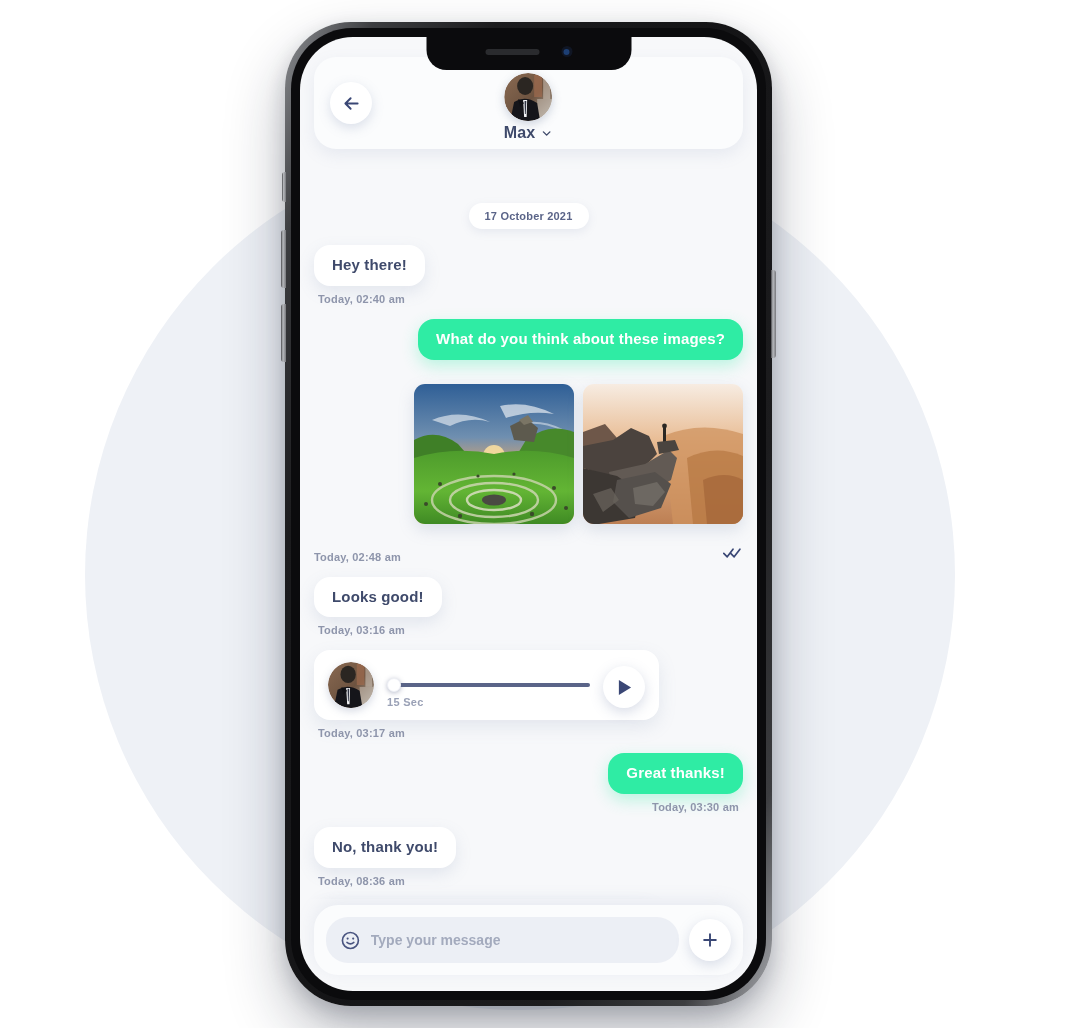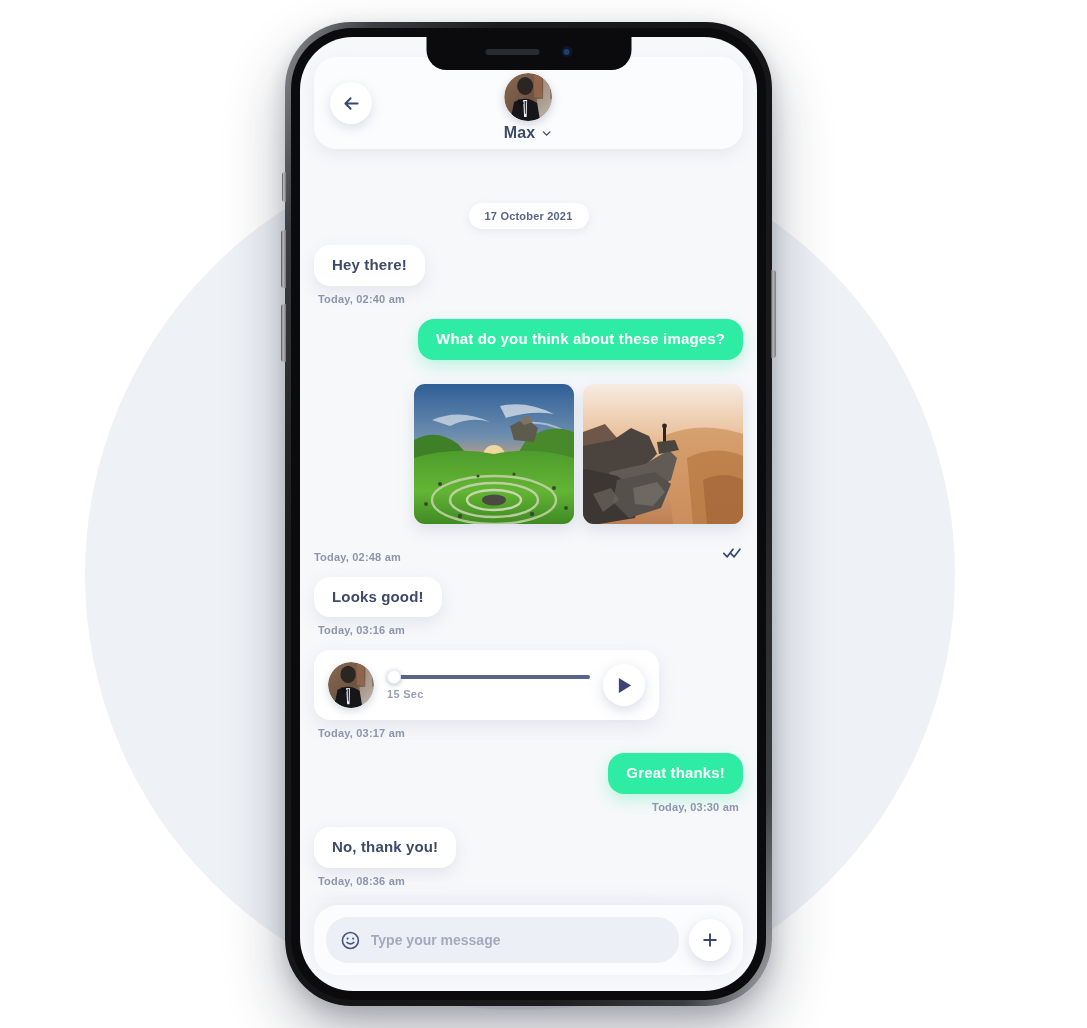--- a/index.html
+++ b/index.html
@@ -248,21 +248,21 @@
 
   
   .voice-card {
     width: 100%;
     max-width: 345px;
     background: #ffffff;
     border-radius: 16px;
     box-shadow: 0 7px 18px rgba(125,140,175,0.16);
     padding: 12px 14px;
     display: flex;
-    align-items: center;
+    align-items: flex-end;
     gap: 13px;
   }
   .voice-avatar {
     width: 46px; height: 46px;
     border-radius: 50%;
     overflow: hidden;
     flex: none;
     box-shadow: 0 3px 9px rgba(100,115,150,0.28);
   }
   .voice-mid { flex: 1; display: flex; flex-direction: column; gap: 4px; }

